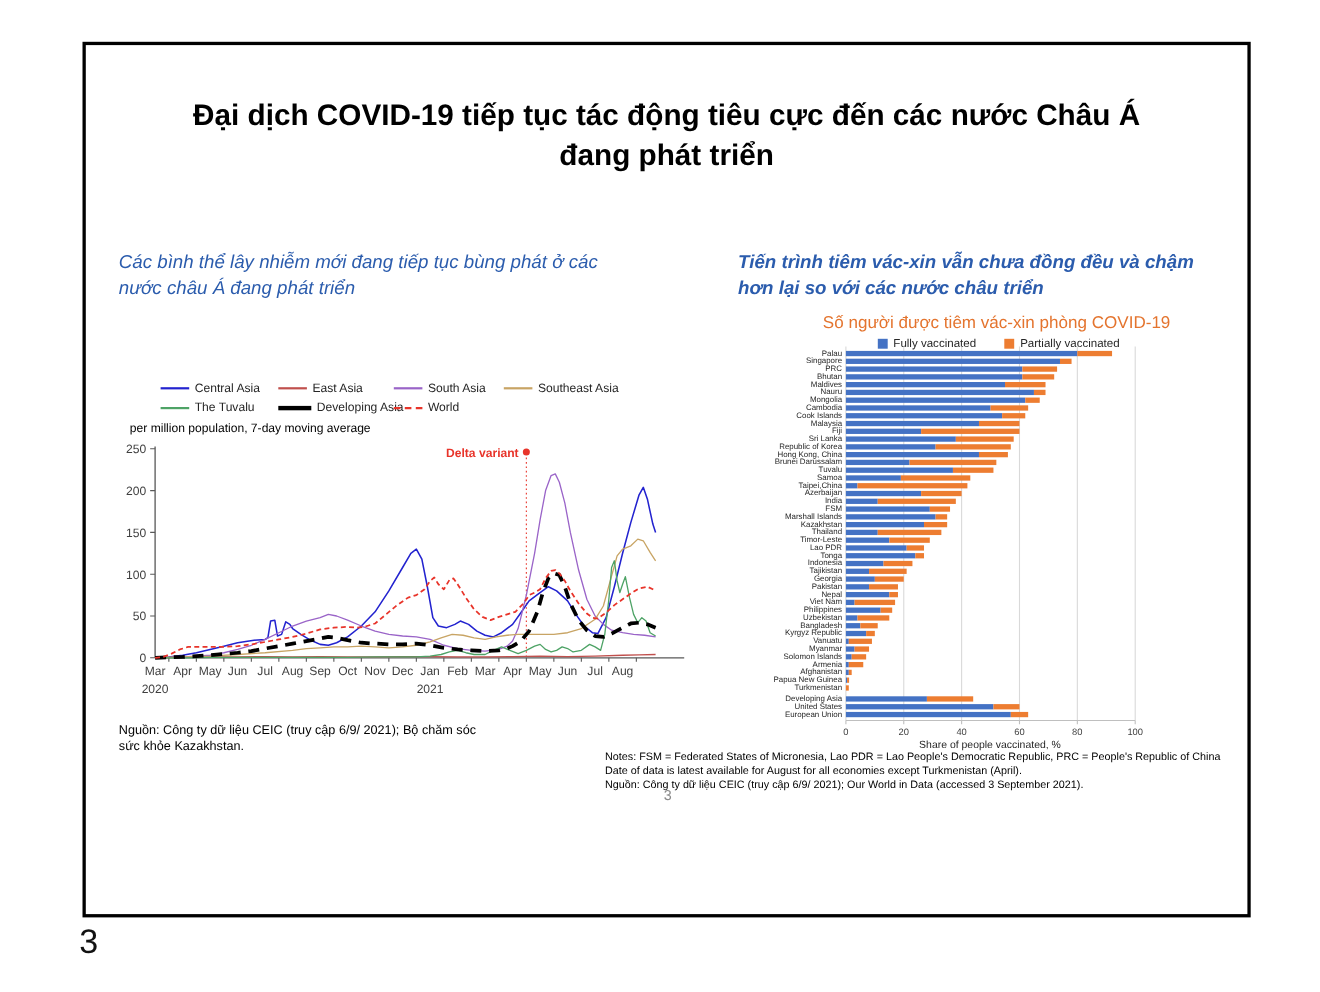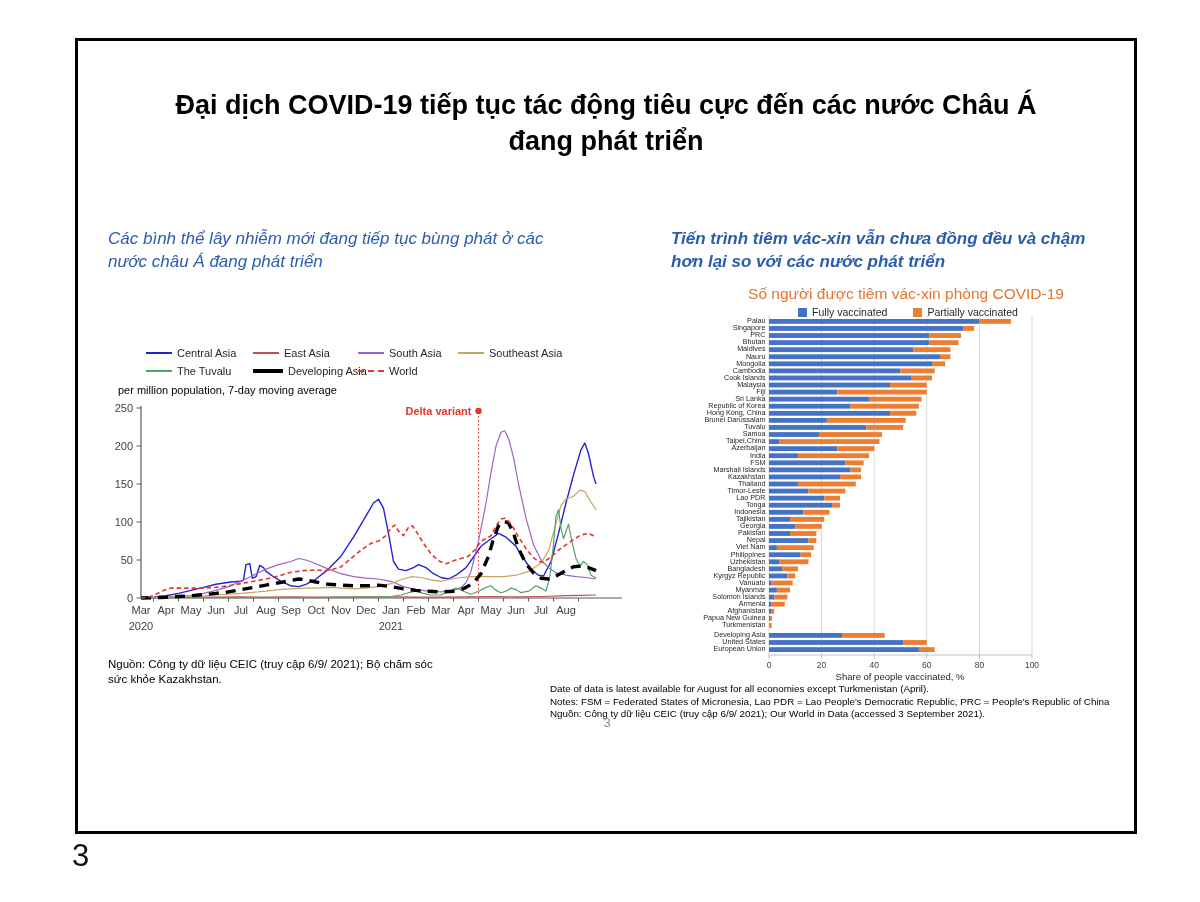--- a/index.html
+++ b/index.html
@@ -45,21 +45,21 @@
       <div>đang phát triển</div>
     </div>
 
     <div class="heading left-heading">
       <div>Các bình thể lây nhiễm mới đang tiếp tục bùng phát ở các</div>
       <div>nước châu Á đang phát triển</div>
     </div>
 
     <div class="heading right-heading">
       <div>Tiến trình tiêm vác-xin vẫn chưa đồng đều và chậm</div>
-      <div>hơn lại so với các nước phát triển</div>
+      <div>hơn lại so với các nước châu triển</div>
     </div>
 
     <div class="chart-title right-chart-title">Số người được tiêm vác-xin phòng COVID-19</div>
 
     <div class="line-legend">
       <span class="legend-item">
         <span class="sw" style="border-top-color: rgb(35, 35, 207);"></span>
         <span>Central Asia</span>
       </span>
       <span class="legend-item">
@@ -328,22 +328,22 @@
         <rect x="171.64" y="330" width="42.08" height="4.8" fill="#ed7d31"></rect>
         <text x="94.5" y="341.3" text-anchor="end" font-size="7.2" fill="#262626">United States</text>
         <rect x="98" y="337.1" width="134.13" height="4.8" fill="#4472c4"></rect>
         <rect x="232.13" y="337.1" width="23.669999999999998" height="4.8" fill="#ed7d31"></rect>
         <text x="94.5" y="348.4" text-anchor="end" font-size="7.2" fill="#262626">European Union</text>
         <rect x="98" y="344.2" width="149.91" height="4.8" fill="#4472c4"></rect>
         <rect x="247.91" y="344.2" width="15.78" height="4.8" fill="#ed7d31"></rect>
       </svg>
 
     <div class="notes">
+      <div>Notes: FSM = Federated States of Micronesia, Lao PDR = Lao People's Democratic Republic, PRC = People's Republic of China</div>
       <div>Date of data is latest available for August for all economies except Turkmenistan (April).</div>
-      <div>Notes: FSM = Federated States of Micronesia, Lao PDR = Lao People's Democratic Republic, PRC = People's Republic of China</div>
       <div>Nguồn: Công ty dữ liệu CEIC (truy cập 6/9/ 2021); Our World in Data (accessed 3 September 2021).</div>
     </div>
 
     <div class="inner-num">3</div>
   </div>
 
   <div class="page-num">3</div>
 </div>
 
 </body></html>

